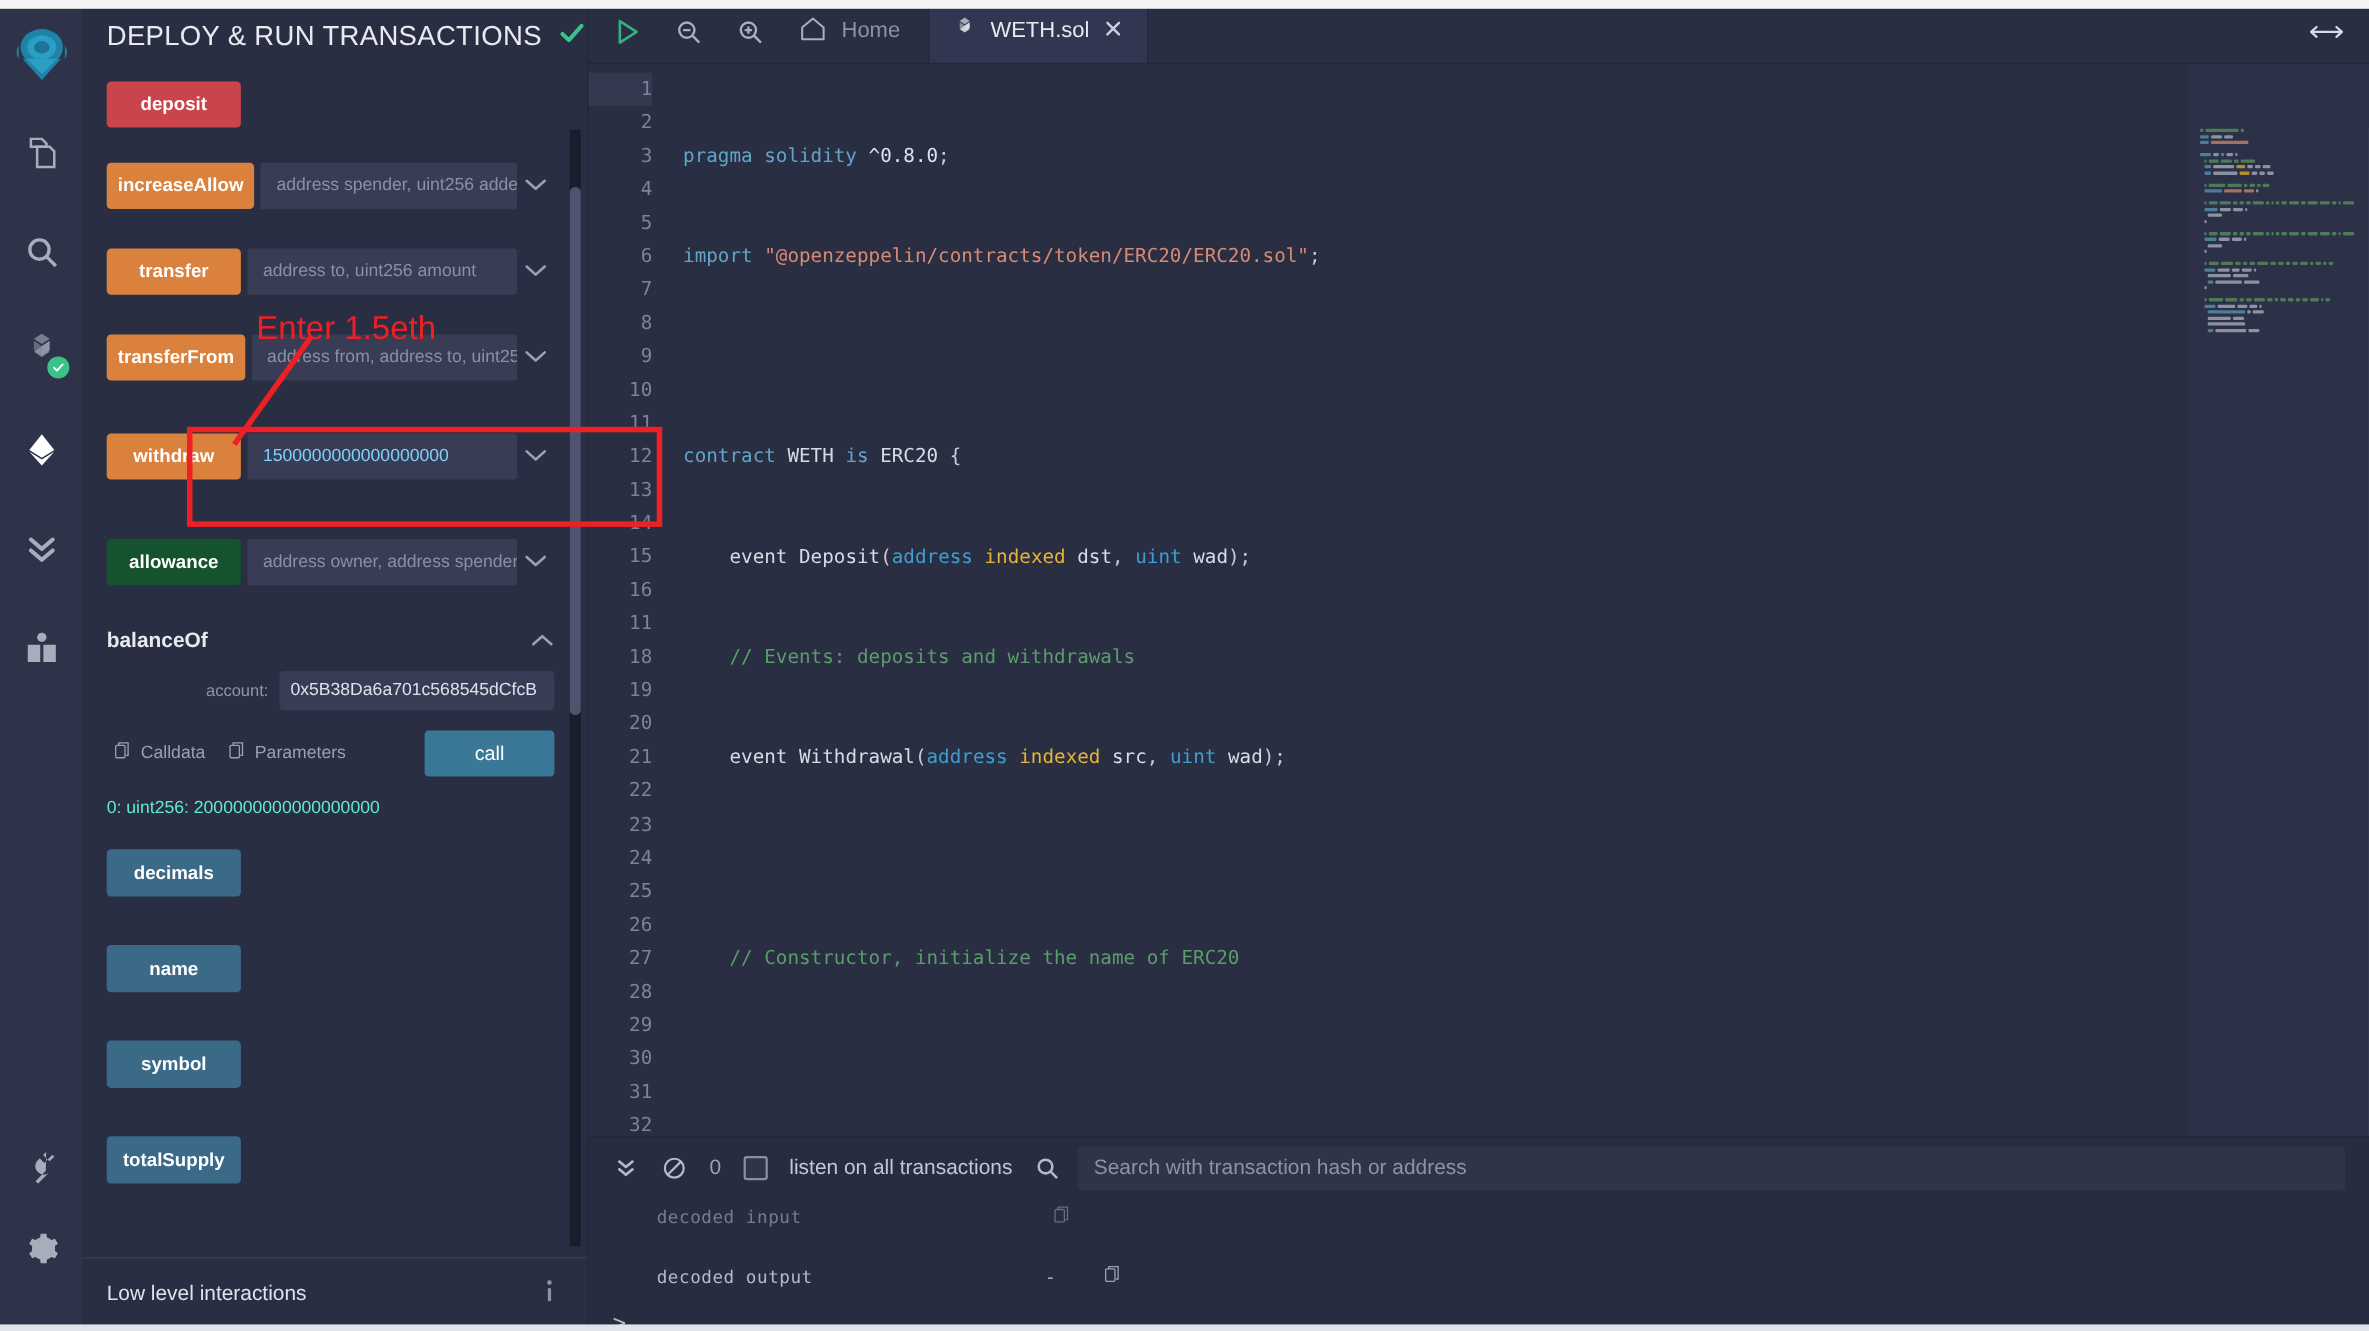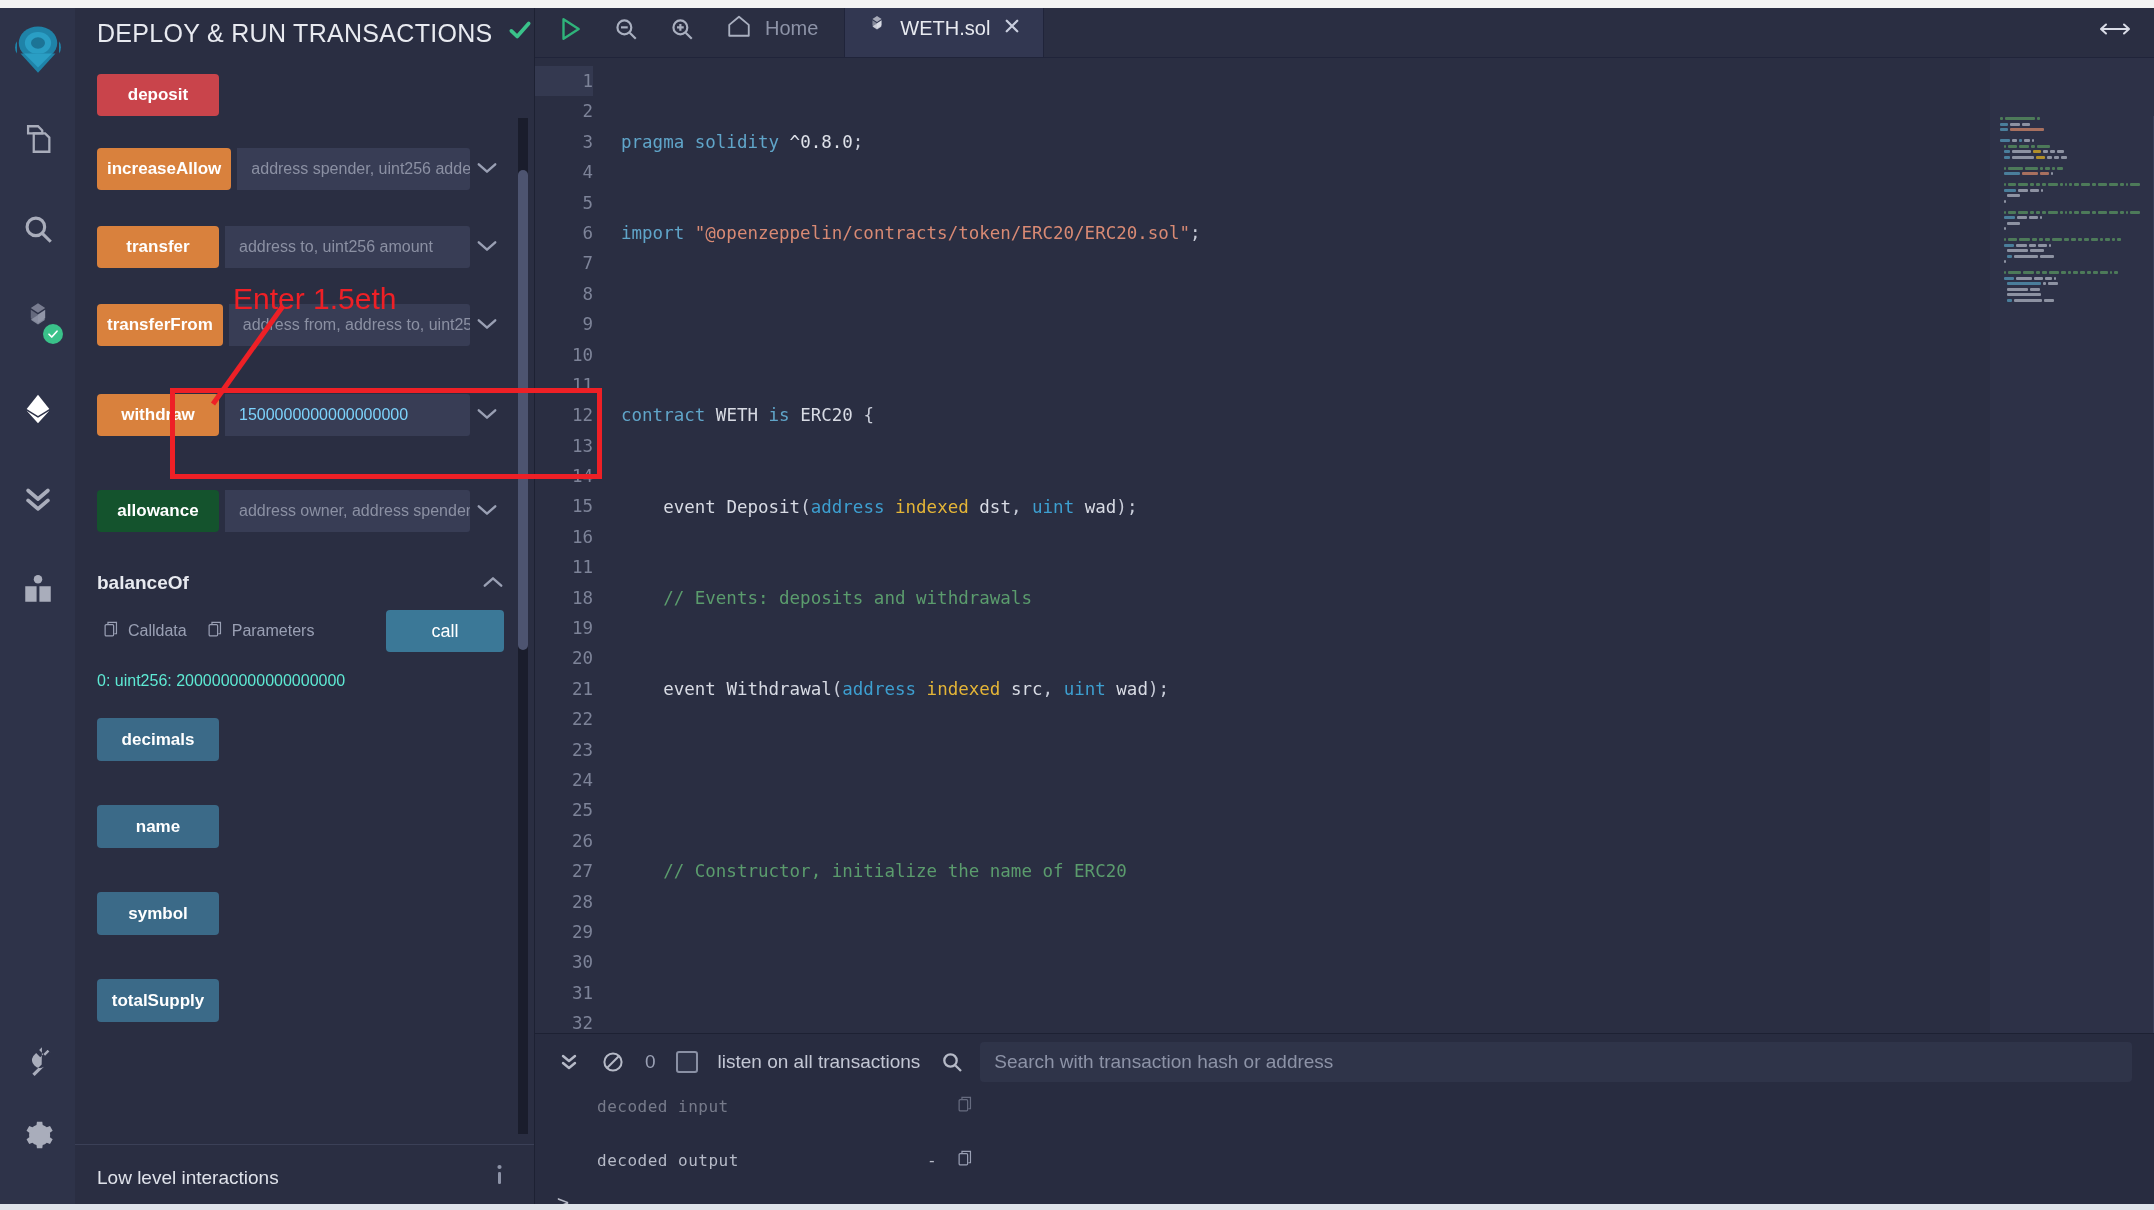--- a/index.html
+++ b/index.html
@@ -366,20 +366,24 @@
         </div>
 
         <div class="bal-card" style="margin-top:36px;">
           <div class="bal-head">
             <span class="bal-title">balanceOf</span>
             <span class="bal-chev">
               <svg width="22" height="14" viewBox="0 0 24 14" fill="none" stroke="#9aa0b4" stroke-width="2.6" stroke-linecap="round" stroke-linejoin="round">
                   <path d="M3 11 L12 3 L21 11"></path>
                 </svg>
             </span>
+          </div>
+          <div class="bal-row">
+            <span class="bal-label">account:</span>
+            <div class="bal-input">0x5B38Da6a701c568545dCfcB</div>
           </div>
           <div class="bal-actions">
             <div class="mini-act">
               <span>
                 <svg viewBox="0 0 24 26" fill="none" stroke="#9aa0b4" stroke-width="1.7">
                     <rect x="3" y="6" width="12" height="16" rx="1.6"></rect>
                     <path d="M7 6 V3 h12 v16 h-3"></path>
                   </svg>
               </span>
               <span>Calldata</span>
@@ -808,21 +812,21 @@
         <div class="term-kv clipped">
           <span class="k">decoded input</span>
           <span class="v"></span>
           <span class="cp">
             <svg width="17" height="19" viewBox="0 0 24 26" fill="none" stroke="#9aa0b4" stroke-width="1.7">
                 <rect x="3" y="6" width="12" height="16" rx="1.6"></rect>
                 <path d="M7 6 V3 h12 v16 h-3"></path>
               </svg>
           </span>
         </div>
-        <div class="term-kv" style="margin-top:22px;">
+        <div class="term-kv" style="margin-top:22px;gap:23px;">
           <span class="k">decoded output</span>
           <span class="v">-</span>
           <span class="cp">
             <svg width="17" height="19" viewBox="0 0 24 26" fill="none" stroke="#9aa0b4" stroke-width="1.7">
                 <rect x="3" y="6" width="12" height="16" rx="1.6"></rect>
                 <path d="M7 6 V3 h12 v16 h-3"></path>
               </svg>
           </span>
         </div>
         <div class="term-prompt">&gt;</div>

